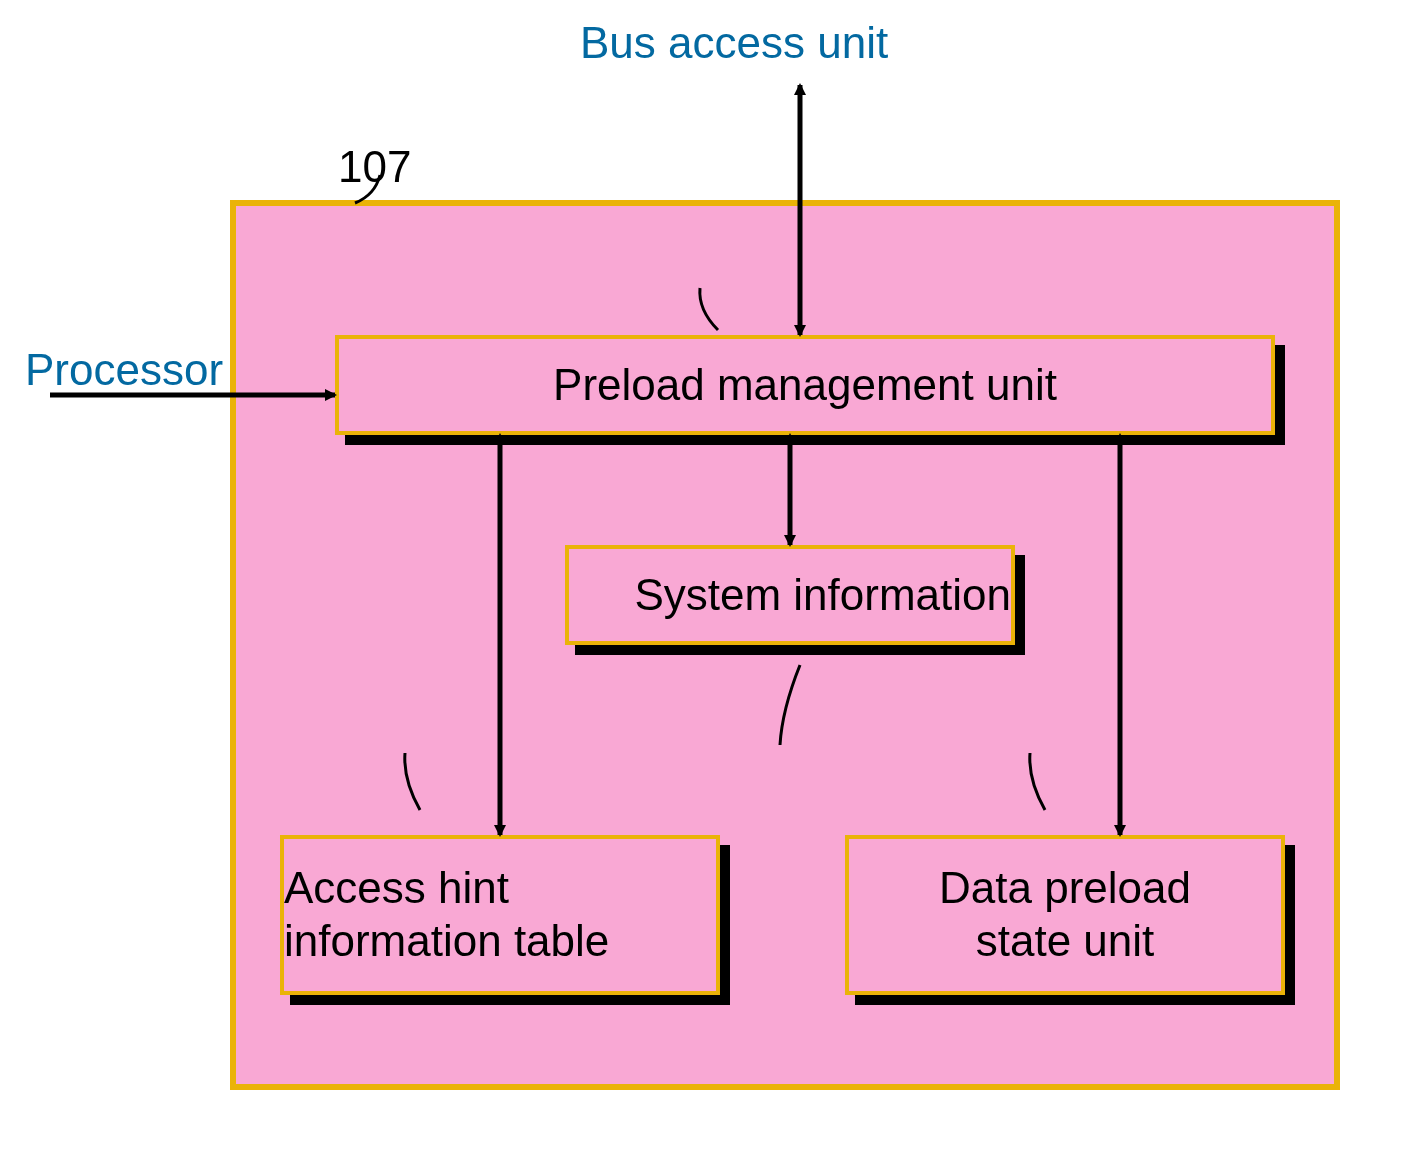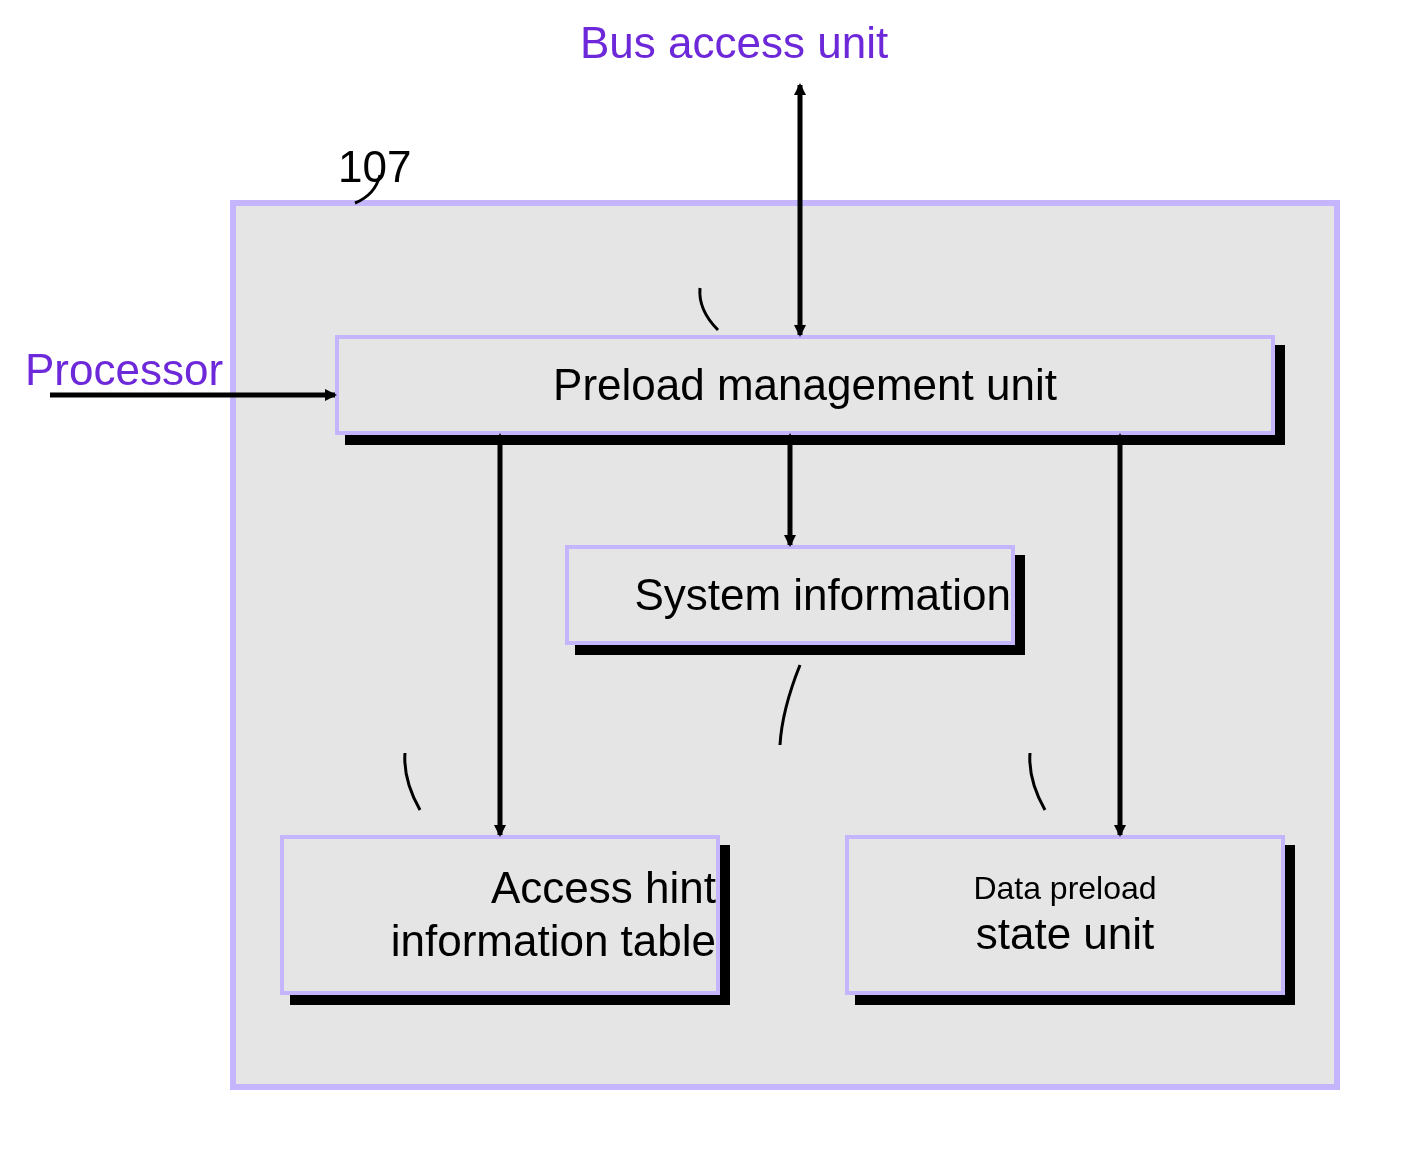--- a/index.html
+++ b/index.html
@@ -9,28 +9,28 @@
     font-family: Arial, Helvetica, sans-serif;
   }
   .canvas {
     position: relative;
     width: 1427px;
     height: 1159px;
   }
   .label {
     position: absolute;
     font-size: 44px;
-    color: #6d28d9;
+    color: #0369a1;
     white-space: nowrap;
     text-align: center;
   }
   .box {
     position: absolute;
-    border: 4px solid #c4b5fd;
-    background: #e5e5e5;
+    border: 4px solid #eab308;
+    background: #f9a8d4;
     box-sizing: border-box;
   }
   .shadow {
     position: absolute;
     background: #000;
   }
   .ref-num {
     position: absolute;
     font-size: 44px;
     margin-top: 20px;
@@ -69,28 +69,28 @@
   <div class="box" style="left:335px; top:335px; width:940px; height:100px; display:flex; align-items:center; justify-content:center;">
     <span style="font-size:44px;">Preload management unit</span>
   </div>
 
   <div class="shadow" style="left:575px; top:555px; width:450px; height:100px;"></div>
   <div class="box" style="left:565px; top:545px; width:450px; height:100px; display:flex; align-items:center; justify-content:flex-end;">
     <span style="font-size:44px;">System information</span>
   </div>
 
   <div class="shadow" style="left:290px; top:845px; width:440px; height:160px;"></div>
-  <div class="box" style="left:280px; top:835px; width:440px; height:160px; display:flex; flex-direction:column; align-items:flex-end; justify-content:center; line-height:1.2;">
+  <div class="box" style="left:280px; top:835px; width:440px; height:160px; display:flex; flex-direction:column; align-items:flex-start; justify-content:center; line-height:1.2;">
     <span style="font-size:44px;">Access hint</span>
     <span style="font-size:44px;">information table</span>
   </div>
 
   <div class="shadow" style="left:855px; top:845px; width:440px; height:160px;"></div>
   <div class="box" style="left:845px; top:835px; width:440px; height:160px; display:flex; flex-direction:column; align-items:center; justify-content:center; line-height:1.2;">
-    <span style="font-size:32px;">Data preload</span>
+    <span style="font-size:44px;">Data preload</span>
     <span style="font-size:44px;">state unit</span>
   </div>
 
   <svg class="overlay" viewBox="0 0 1427 1159">
     <defs>
       <marker id="arrowhead" markerWidth="12" markerHeight="12" refX="10" refY="6" orient="auto" markerUnits="userSpaceOnUse">
         <path d="M0,0 L12,6 L0,12 Z" fill="#000"></path>
       </marker>
       <marker id="arrowhead-start" markerWidth="12" markerHeight="12" refX="2" refY="6" orient="auto" markerUnits="userSpaceOnUse">
         <path d="M12,0 L0,6 L12,12 Z" fill="#000"></path>

